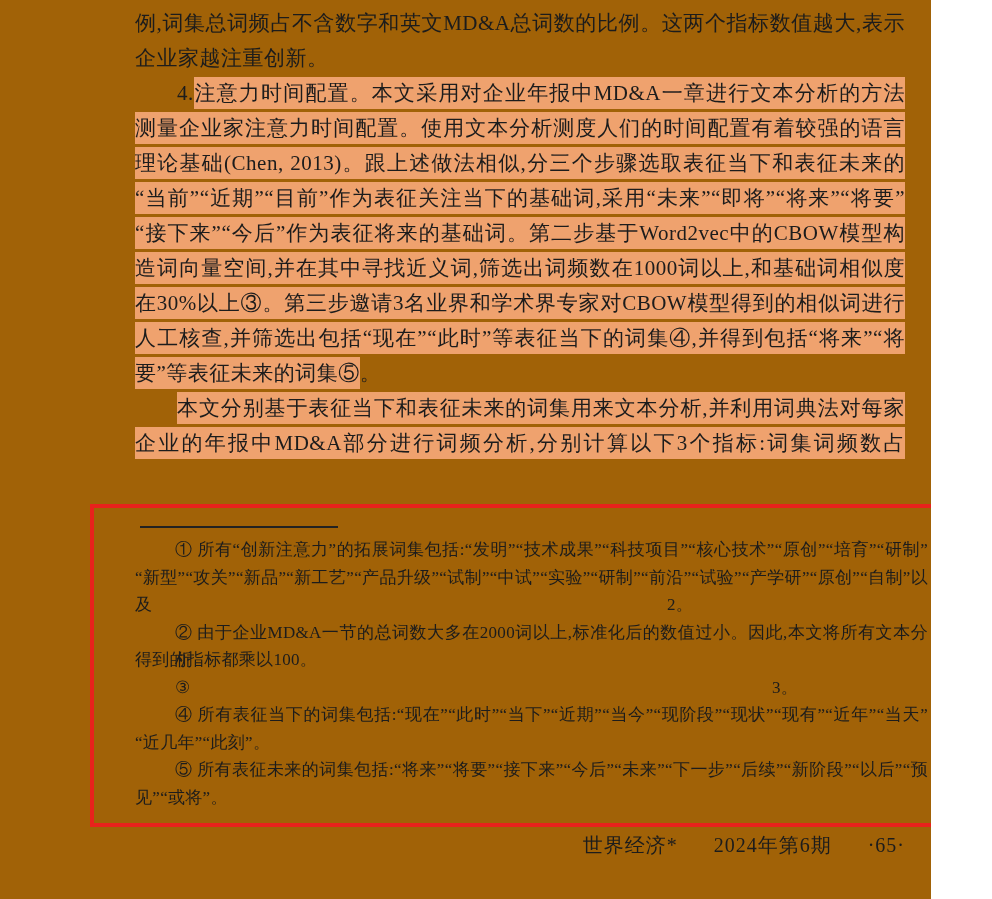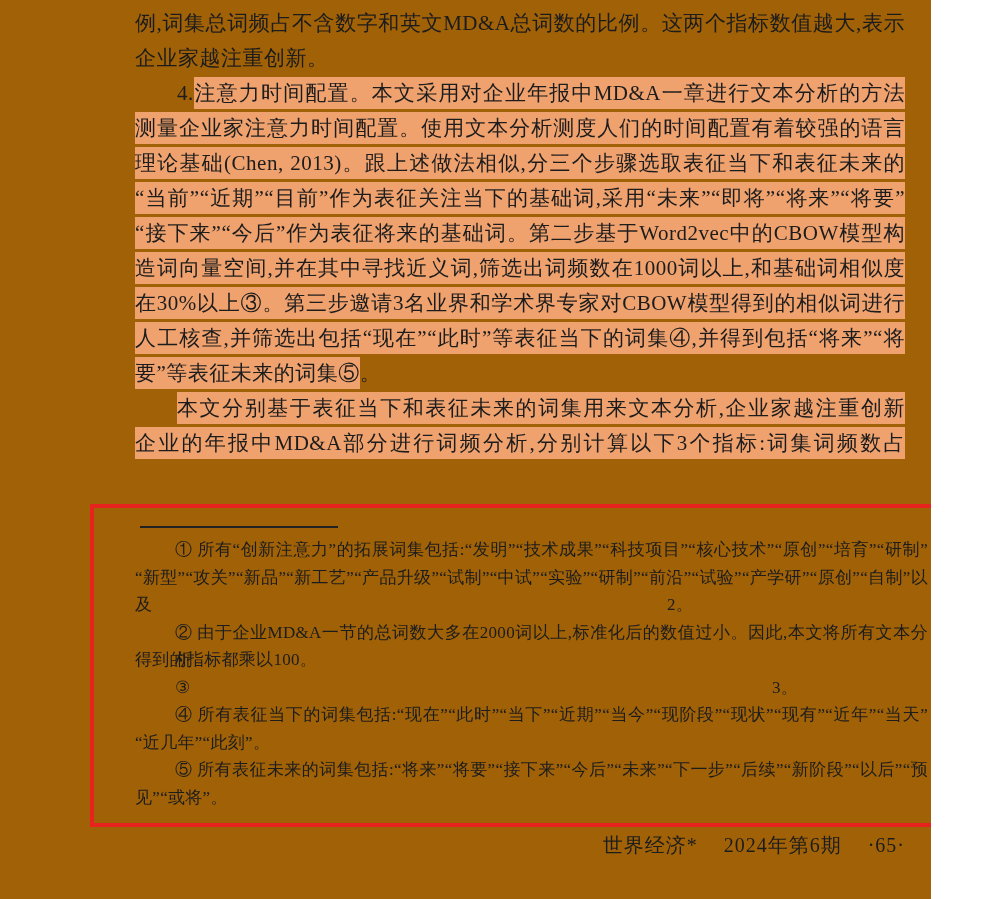--- a/index.html
+++ b/index.html
@@ -87,41 +87,41 @@
   #footer {
     position: absolute;
     left: 135px;
     top: 831px;
     width: 770px;
     text-align: right;
     font-size: 20px;
     line-height: 28px;
     letter-spacing: 1px;
   }
-  #footer .footer-part { margin-left: 20px; }
+  #footer .footer-part { margin-left: 30px; }
   #footer .footer-part:first-child { margin-left: 0; margin-top: 32px; }
 </style>
 </head>
 <body>
 
 <div id="page">
 
   <div id="main-text">
       <div class="line justify"><span class="plain">例,词集总词频占不含数字和英文MD&amp;A总词数的比例。这两个指标数值越大,表示</span></div>
       <div class="line"><span class="plain">企业家越注重创新。</span></div>
       <div class="line justify indent"><span class="plain">4.</span><span class="hl">注意力时间配置。本文采用对企业年报中MD&amp;A一章进行文本分析的方法来</span></div>
       <div class="line justify"><span class="hl">测量企业家注意力时间配置。使用文本分析测度人们的时间配置有着较强的语言学</span></div>
       <div class="line justify"><span class="hl">理论基础(Chen, 2013)。跟上述做法相似,分三个步骤选取表征当下和表征未来的</span></div>
       <div class="line justify"><span class="hl">“当前”“近期”“目前”作为表征关注当下的基础词,采用“未来”“即将”“将来”“将要”</span></div>
       <div class="line justify"><span class="hl">“接下来”“今后”作为表征将来的基础词。第二步基于Word2vec中的CBOW模型构</span></div>
       <div class="line justify"><span class="hl">造词向量空间,并在其中寻找近义词,筛选出词频数在1000词以上,和基础词相似度</span></div>
       <div class="line justify"><span class="hl">在30%以上③。第三步邀请3名业界和学术界专家对CBOW模型得到的相似词进行</span></div>
       <div class="line justify"><span class="hl">人工核查,并筛选出包括“现在”“此时”等表征当下的词集④,并得到包括“将来”“将</span></div>
       <div class="line"><span class="hl">要”等表征未来的词集⑤</span><span class="plain">。</span></div>
-      <div class="line justify indent"><span class="hl">本文分别基于表征当下和表征未来的词集用来文本分析,企业家越注重创新</span></div>
+      <div class="line justify indent"><span class="hl">本文分别基于表征当下和表征未来的词集用来文本分析,并利用词典法对每家</span></div>
       <div class="line justify"><span class="hl">企业的年报中MD&amp;A部分进行词频分析,分别计算以下3个指标:词集词频数占</span></div>
     </div>
 
   <div id="footnote-box">
     <div id="footnote-sep"></div>
     <div id="footnote-lines">
         <div class="fn-line justify indent"><span>①  所有“创新注意力”的拓展词集包括:“发明”“技术成果”“科技项目”“核心技术”“原创”“培育”“研制”</span></div>
         <div class="fn-line justify"><span>“新型”“攻关”“新品”“新工艺”“产品升级”“试制”“中试”“实验”“研制”“前沿”“试验”“产学研”“原创”“自制”以</span></div>
         <div class="fn-line"><span>及</span><span class="fn-right" style="left: 532px;">2。</span></div>
         <div class="fn-line justify indent"><span>②  由于企业MD&amp;A一节的总词数大多在2000词以上,标准化后的数值过小。因此,本文将所有文本分析</span></div>

